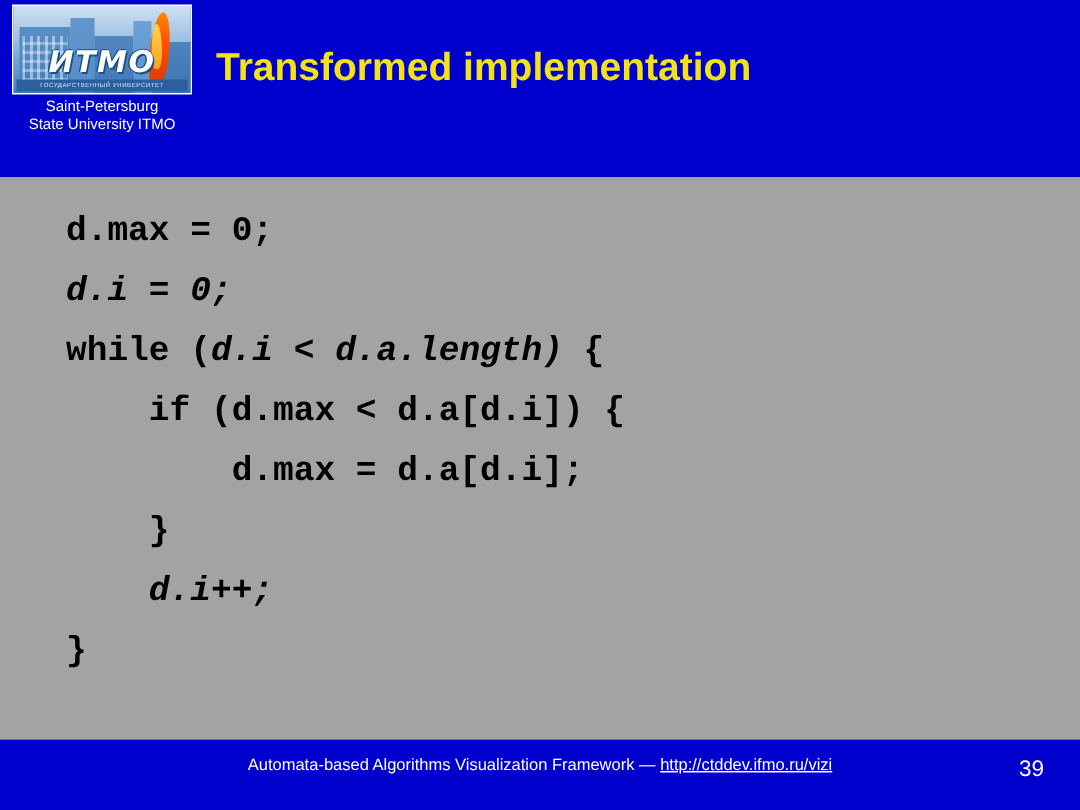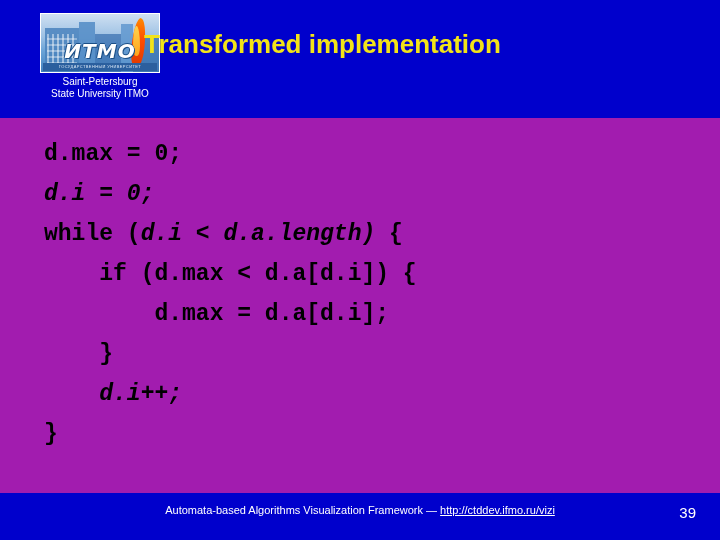--- a/index.html
+++ b/index.html
@@ -26,24 +26,23 @@
     left: 0;
     top: 0;
     width: 720px;
     height: 118px;
     background: #0000cc;
     overflow: hidden;
   }
   .logo-block {
     position: absolute;
     left: 0;
-    top: 13px;
+    top: 3px;
     width: 136px;
     text-align: center;
-    padding-left: 32px;
   }
   .logo-img {
     position: relative;
     width: 120px;
     height: 60px;
     margin: 0 auto;
     background: linear-gradient(180deg, #cfe0f2 0%, #9fc2e4 38%, #6ea6d8 62%, #3f7fbe 100%);
     border: 1px solid #ffffff;
     box-sizing: border-box;
     overflow: hidden;
@@ -140,21 +139,21 @@
     white-space: nowrap;
   }
 
   
   .body-area {
     position: absolute;
     left: 0;
     top: 118px;
     width: 720px;
     height: 375px;
-    background: #a21caf;
+    background: #a3a3a3;
   }
   .code {
     position: absolute;
     left: 44px;
     top: 16px;
     font-family: "Liberation Mono", "DejaVu Sans Mono", monospace;
     font-size: 23px;
     font-weight: bold;
     line-height: 40px;
     color: #000000;

